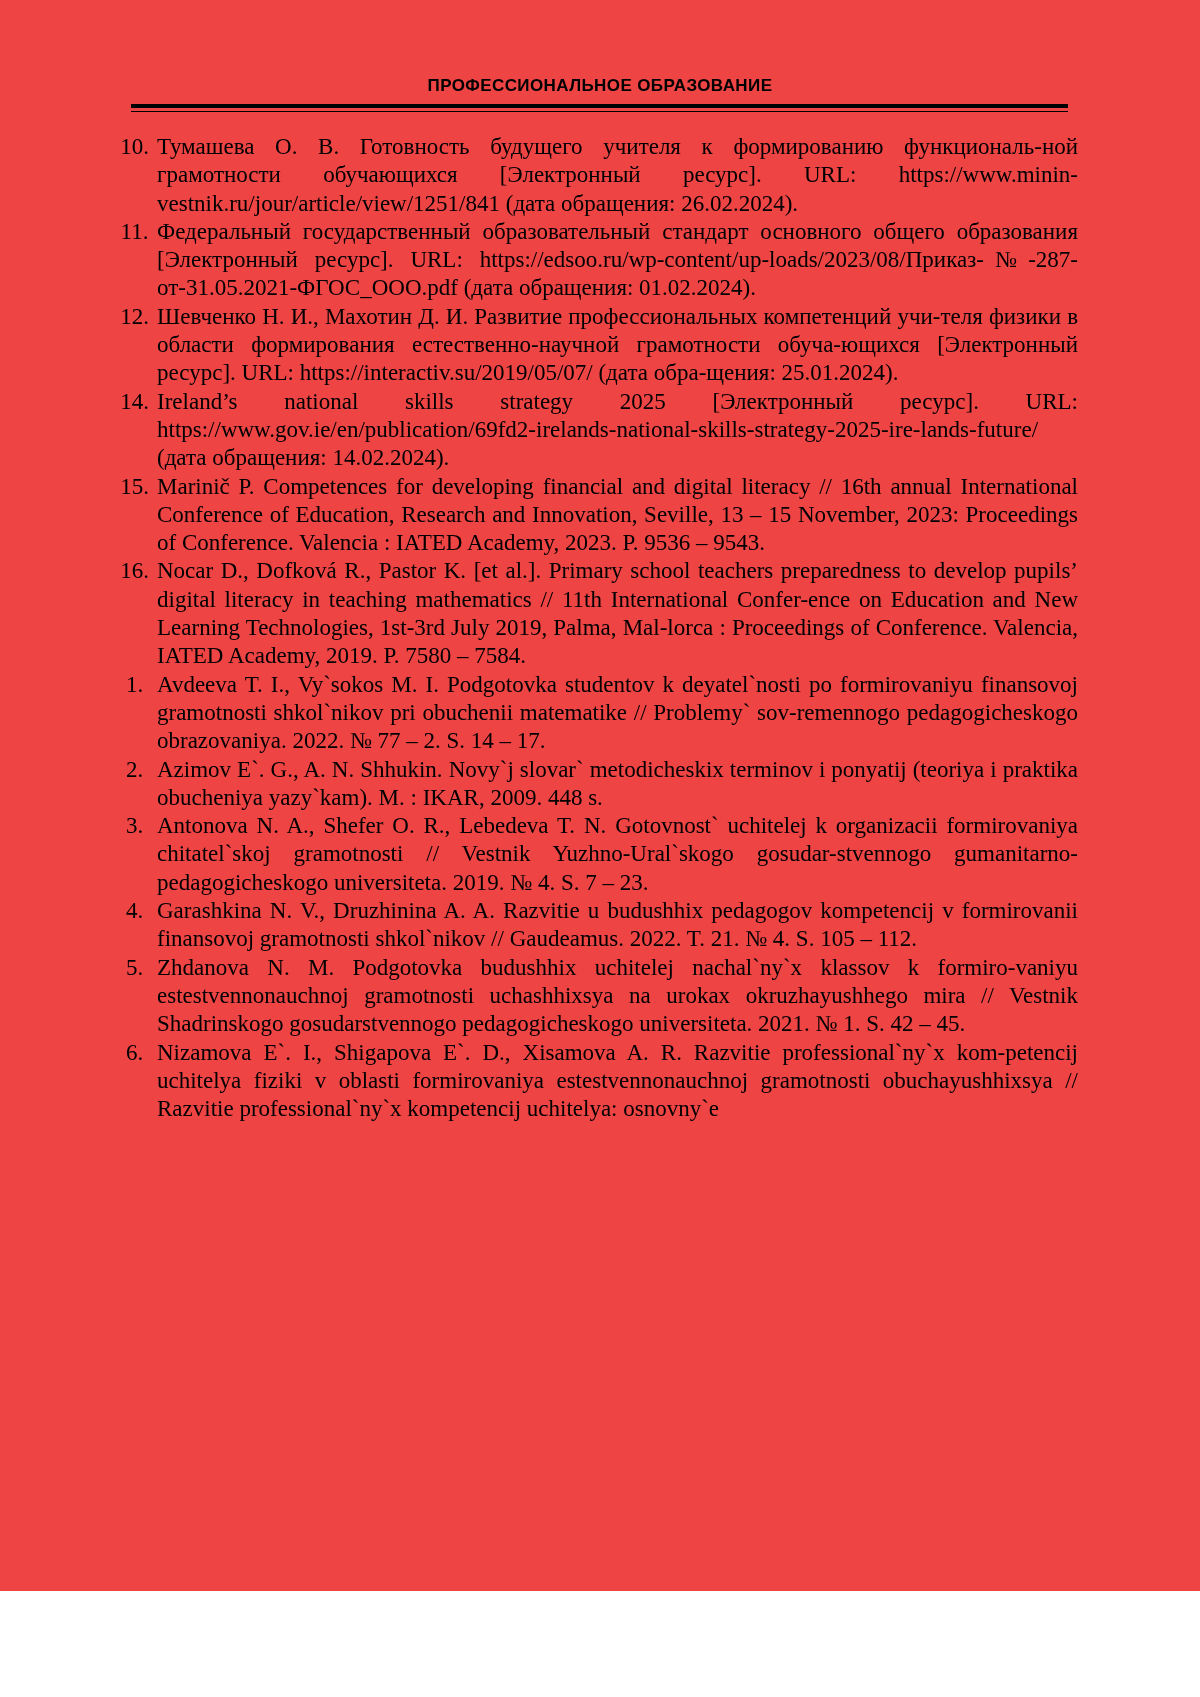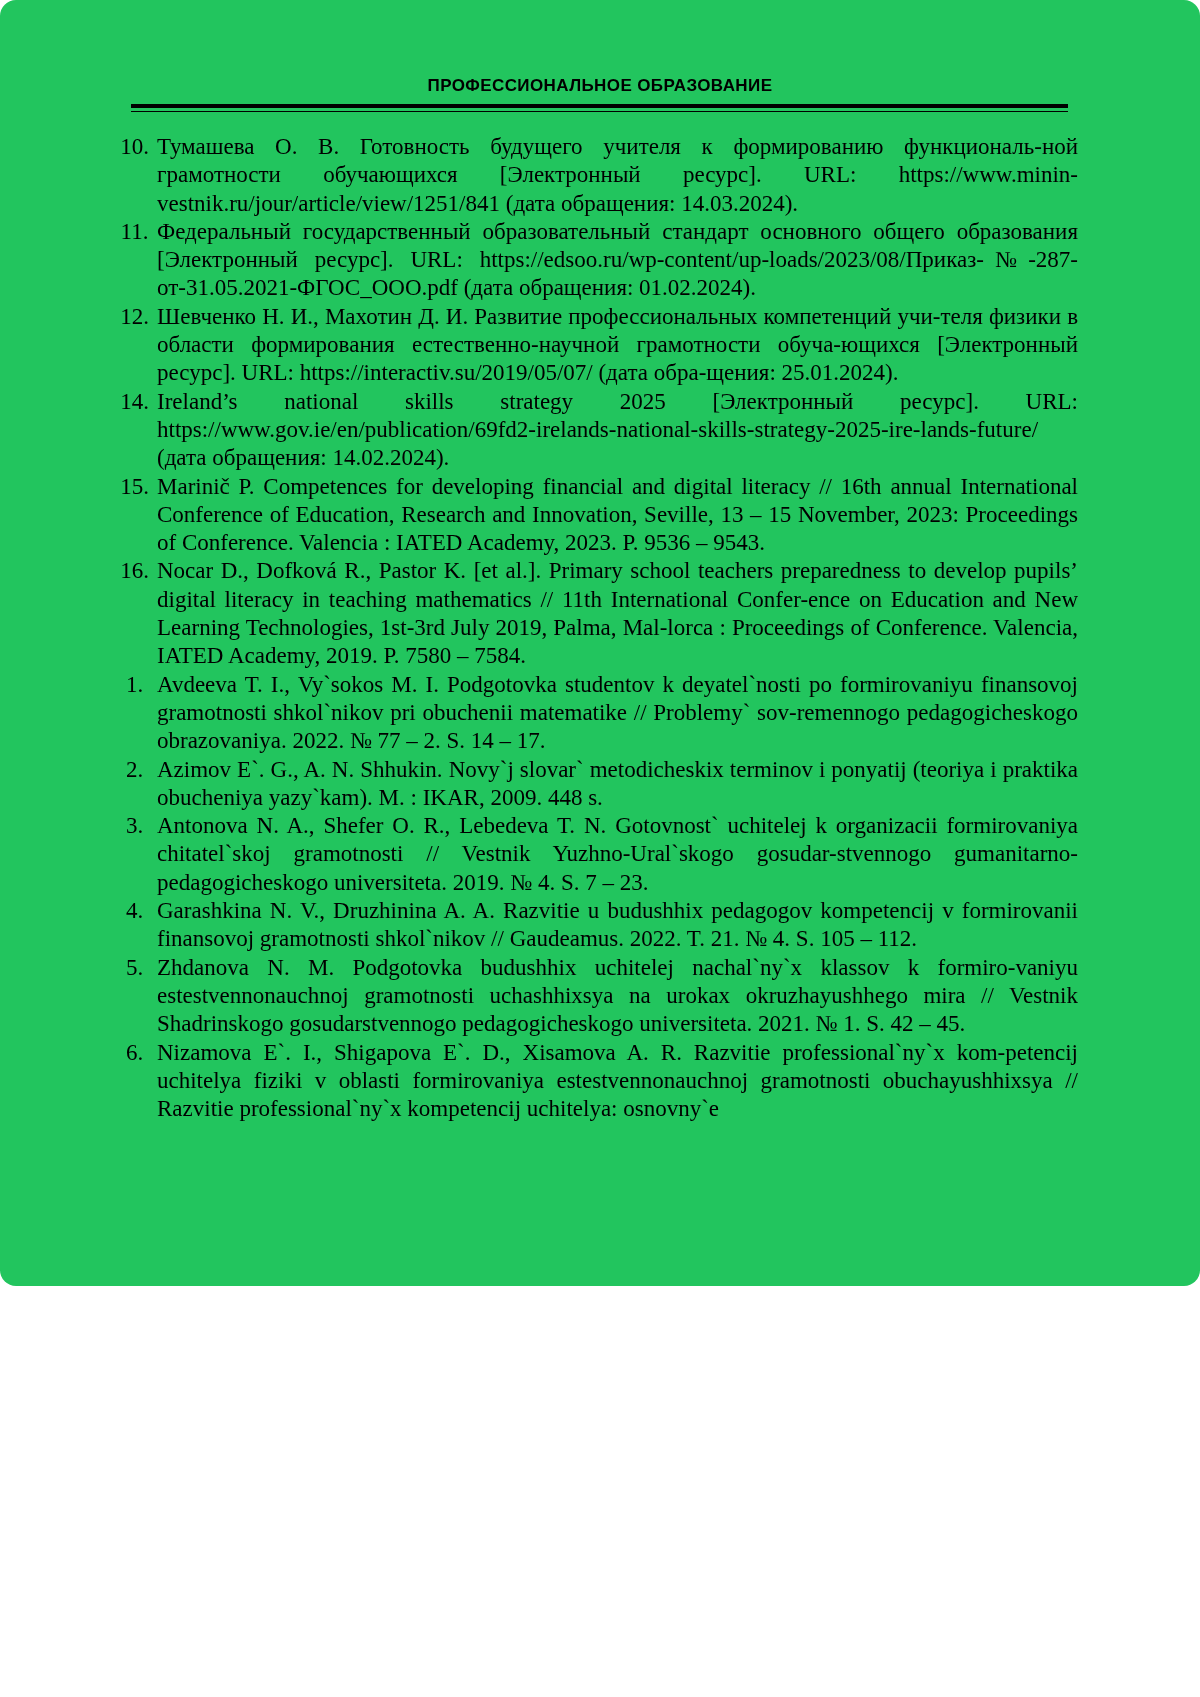--- a/index.html
+++ b/index.html
@@ -10,24 +10,23 @@
   body {
     width: 1200px;
     height: 1697px;
     position: relative;
     font-family: "Liberation Serif", serif;
     color: #000000;
   }
   .page {
     position: relative;
     width: 1200px;
-    height: 1286px;
-    background: #22c55e;
+    height: 1591px;
+    background: #ef4444;
     overflow: hidden;
-    border-radius: 16px;
   }
   .running-head {
     position: absolute;
     top: 76px;
     left: 0;
     width: 100%;
     text-align: center;
     font-family: "Liberation Sans", sans-serif;
     font-weight: bold;
     font-size: 17px;
@@ -83,21 +82,21 @@
 <body>
 
 <div class="page">
 
   <div class="running-head">ПРОФЕССИОНАЛЬНОЕ ОБРАЗОВАНИЕ</div>
   <div class="header-rule"></div>
 
   <div class="content">
 
     <div>
-      <div class="ref-item"><span class="ref-num">10.</span><span class="ref-text">Тумашева О. В. Готовность будущего учителя к формированию функциональ-ной грамотности обучающихся [Электронный ресурс]. URL: https://www.minin-vestnik.ru/jour/article/view/1251/841 (дата обращения: 14.03.2024).</span></div>
+      <div class="ref-item"><span class="ref-num">10.</span><span class="ref-text">Тумашева О. В. Готовность будущего учителя к формированию функциональ-ной грамотности обучающихся [Электронный ресурс]. URL: https://www.minin-vestnik.ru/jour/article/view/1251/841 (дата обращения: 26.02.2024).</span></div>
       <div class="ref-item"><span class="ref-num">11.</span><span class="ref-text">Федеральный государственный образовательный стандарт основного общего образования [Электронный ресурс]. URL: https://edsoo.ru/wp-content/up-loads/2023/08/Приказ-№-287-от-31.05.2021-ФГОС_ООО.pdf (дата обращения: 01.02.2024).</span></div>
       <div class="ref-item"><span class="ref-num">12.</span><span class="ref-text">Шевченко Н. И., Махотин Д. И. Развитие профессиональных компетенций учи-теля физики в области формирования естественно-научной грамотности обуча-ющихся [Электронный ресурс]. URL: https://interactiv.su/2019/05/07/ (дата обра-щения: 25.01.2024).</span></div>
       <div class="ref-item"><span class="ref-num">14.</span><span class="ref-text">Ireland’s national skills strategy 2025 [Электронный ресурс]. URL: https://www.gov.ie/en/publication/69fd2-irelands-national-skills-strategy-2025-ire-lands-future/ (дата обращения: 14.02.2024).</span></div>
       <div class="ref-item"><span class="ref-num">15.</span><span class="ref-text">Marinič P. Competences for developing financial and digital literacy // 16th annual International Conference of Education, Research and Innovation, Seville, 13 – 15 November, 2023: Proceedings of Conference. Valencia : IATED Academy, 2023. P. 9536 – 9543.</span></div>
       <div class="ref-item"><span class="ref-num">16.</span><span class="ref-text">Nocar D., Dofková R., Pastor K. [et al.]. Primary school teachers preparedness to develop pupils’ digital literacy in teaching mathematics // 11th International Confer-ence on Education and New Learning Technologies, 1st-3rd July 2019, Palma, Mal-lorca : Proceedings of Conference. Valencia, IATED Academy, 2019. P. 7580 – 7584.</span></div>
     </div>
 
 
     <div>
       <div class="ref-item"><span class="ref-num">1.</span><span class="ref-text">Avdeeva T. I., Vy`sokos M. I. Podgotovka studentov k deyatel`nosti po formirovaniyu finansovoj gramotnosti shkol`nikov pri obuchenii matematike // Problemy` sov-remennogo pedagogicheskogo obrazovaniya. 2022. № 77 – 2. S. 14 – 17.</span></div>

